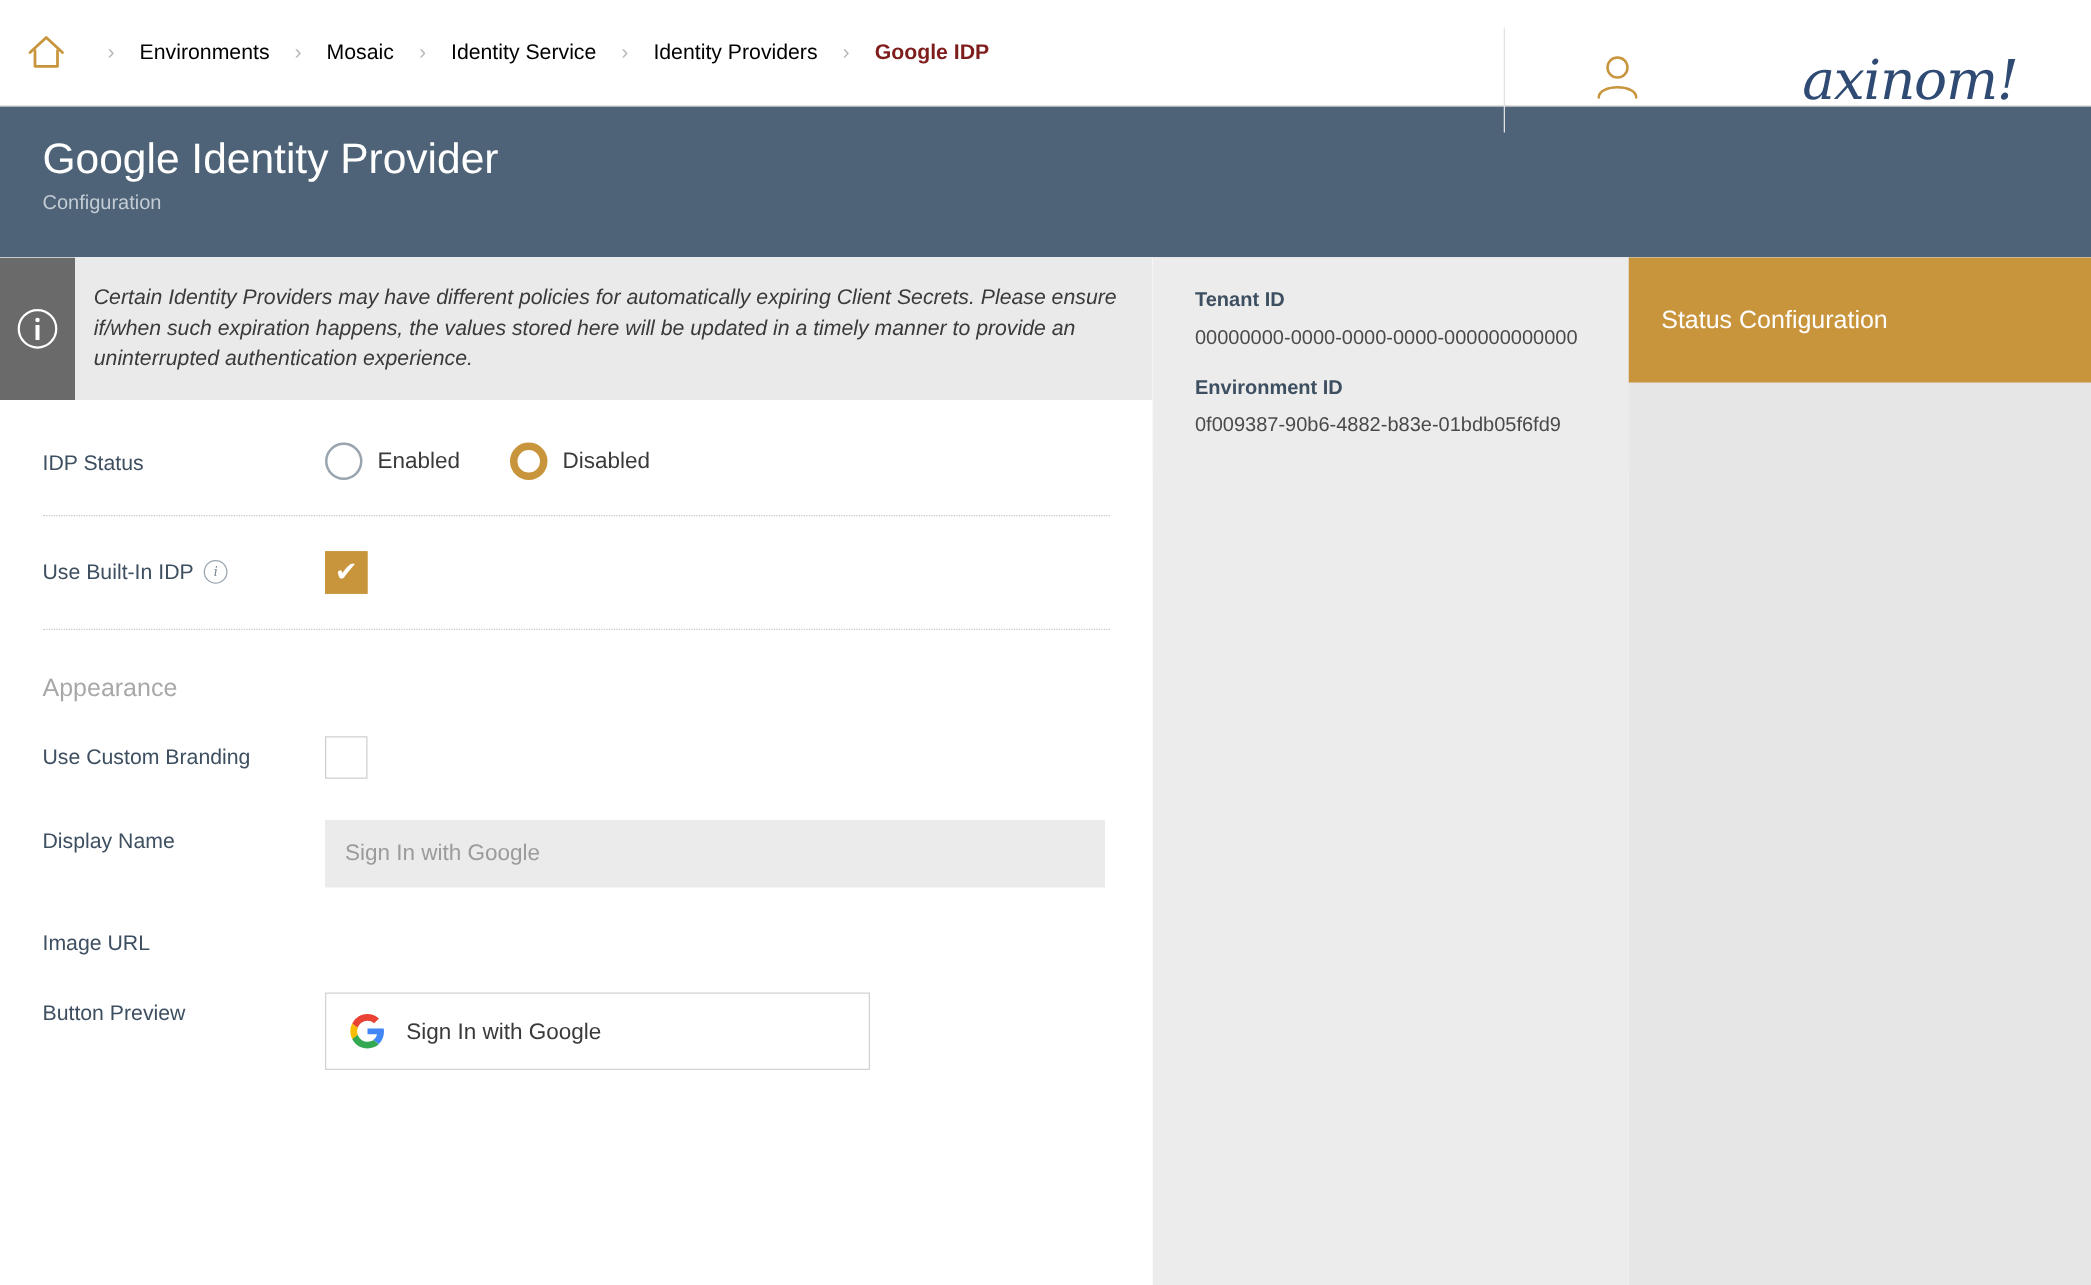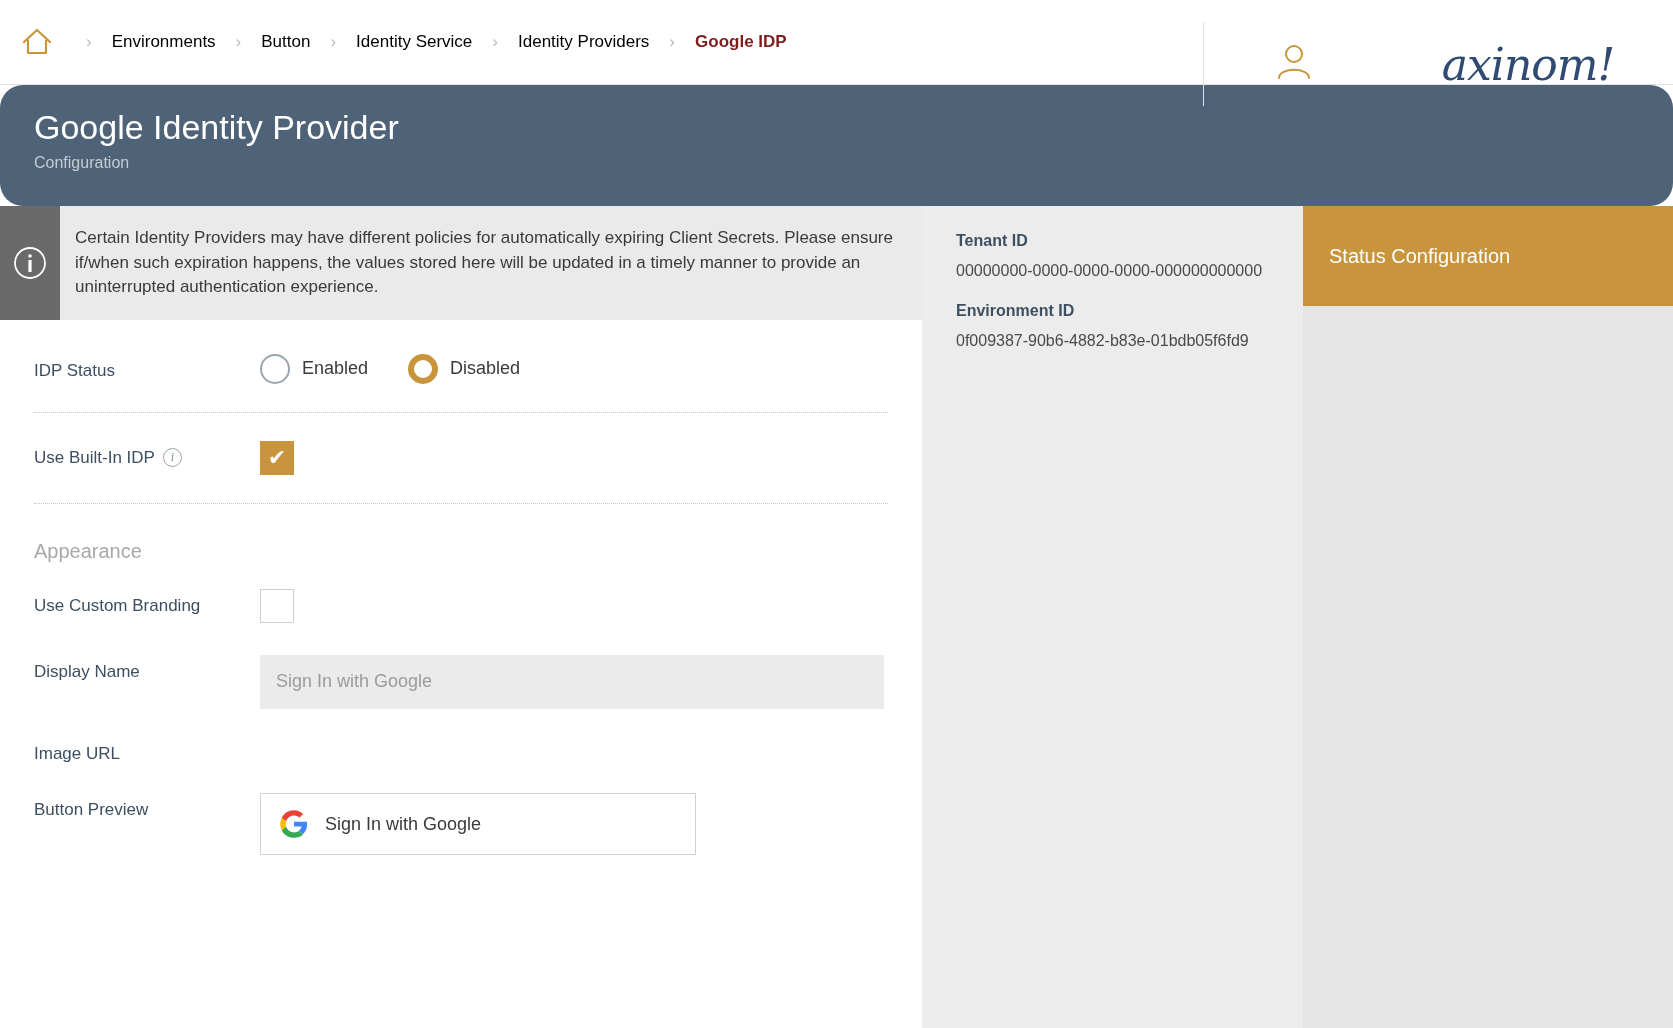--- a/index.html
+++ b/index.html
@@ -77,21 +77,20 @@
     color: #2f4a73;
     letter-spacing: -1px;
   }
 
   
   .page-header {
     background: #4e6377;
     height: 121px;
     padding: 22px 0 0 34px;
     color: #ffffff;
-    border-radius: 23px;
   }
   .page-title {
     font-size: 34px;
     font-weight: normal;
     margin: 0 0 6px 0;
     line-height: 1.2;
   }
   .page-subtitle {
     font-size: 16px;
     color: #c3ccd4;
@@ -130,20 +129,21 @@
     display: flex;
     align-items: center;
     justify-content: center;
     flex: 0 0 60px;
   }
   .banner-text {
     padding: 20px 24px 20px 15px;
     font-size: 17px;
     line-height: 1.45;
     color: #3a3a3a;
+    font-style: italic;
   }
 
   
   .form {
     padding: 34px 34px 0 34px;
   }
   .row {
     display: flex;
     align-items: flex-start;
     padding-bottom: 28px;
@@ -292,21 +292,21 @@
   <div class="breadcrumb">
     <span class="home-icon">
       <svg width="34" height="34" viewBox="0 0 34 34">
         <path d="M4 17 L17 5 L30 17" fill="none" stroke="#c8953c" stroke-width="2.2" stroke-linecap="round" stroke-linejoin="round"></path>
         <path d="M8 15.5 V28 H26 V15.5" fill="none" stroke="#c8953c" stroke-width="2.2" stroke-linecap="round" stroke-linejoin="round"></path>
       </svg>
     </span>
     <span class="crumb-sep">›</span>
     <a class="crumb" href="#">Environments</a>
     <span class="crumb-sep">›</span>
-    <a class="crumb" href="#">Button</a>
+    <a class="crumb" href="#">Mosaic</a>
     <span class="crumb-sep">›</span>
     <a class="crumb" href="#">Identity Service</a>
     <span class="crumb-sep">›</span>
     <a class="crumb" href="#">Identity Providers</a>
     <span class="crumb-sep">›</span>
     <span class="crumb current">Google IDP</span>
   </div>
   <div class="topbar-right">
     <div class="user-zone">
       <span>

